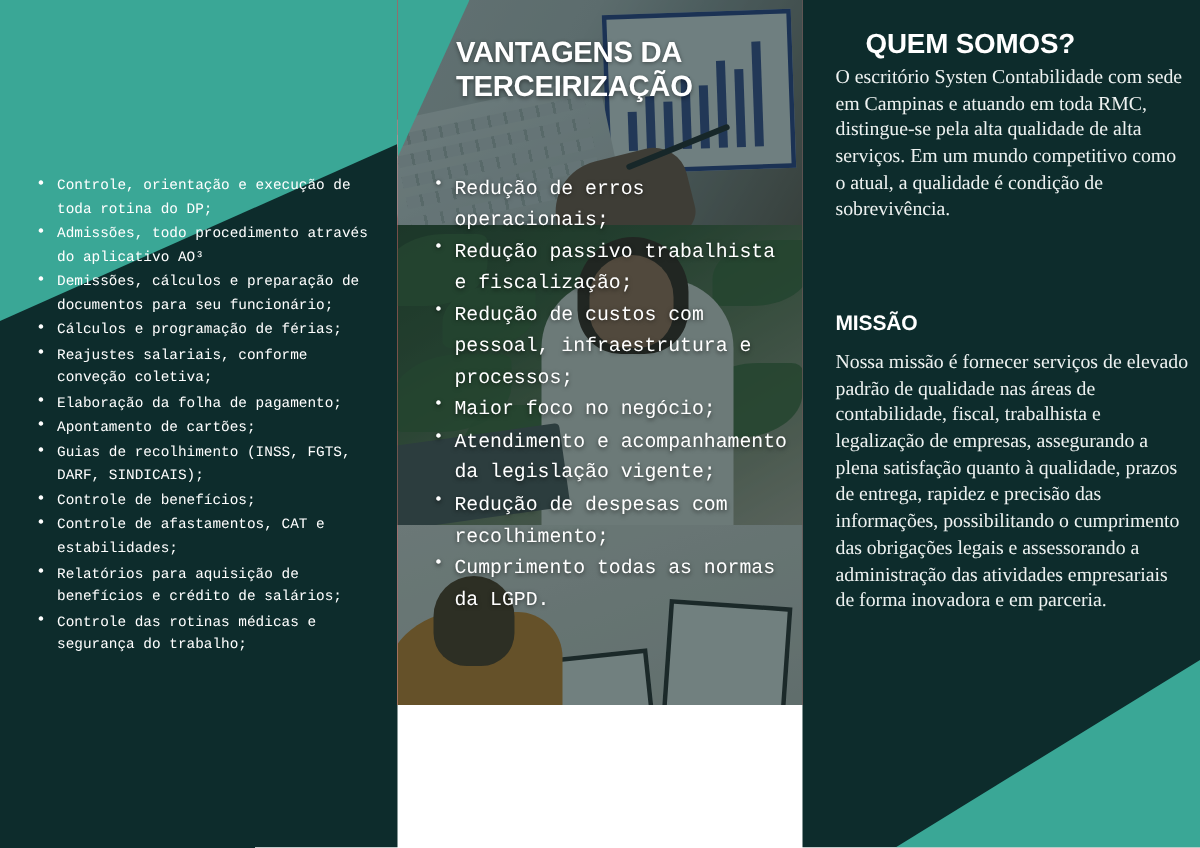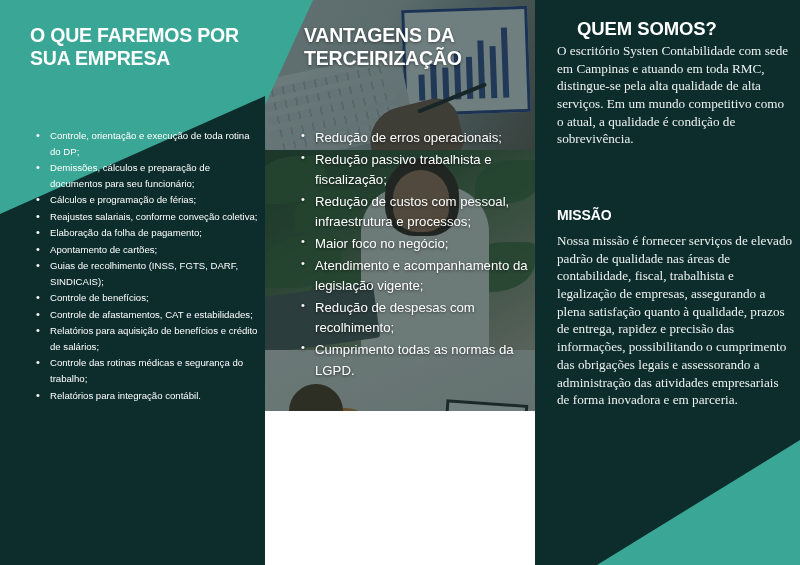--- a/index.html
+++ b/index.html
@@ -12,30 +12,30 @@
   .col-left{position:absolute;left:0;top:0;width:265px;height:565px;
             background:#0d2c2c;overflow:hidden;}
   .col-left .teal-wedge{position:absolute;left:0;top:0;width:265px;height:565px;
             background:#3aa796;
             clip-path:polygon(0 0, 265px 0, 265px 96px, 0 214px);}
 
   .h-main{position:absolute;left:30px;top:24px;width:215px;
           color:#ffffff;font-size:19.5px;font-weight:bold;line-height:1.16;
           letter-spacing:-0.2px;text-transform:uppercase;}
 
-  ul.bullets{list-style:none;margin:12px;padding:0;}
+  ul.bullets{list-style:none;margin:0;padding:0;font-family:Liberation Mono, monospace;}
   ul.bullets li{position:relative;padding-left:16px;margin:0 0 1px 0;}
   ul.bullets li::before{content:"•";position:absolute;left:2px;top:-1px;
           color:#ffffff;font-size:11px;line-height:inherit;}
 
   .list-left{position:absolute;left:22px;top:116px;width:228px;
           color:#ffffff;font-size:9.6px;line-height:1.62;}
 
   
-  .col-mid{position:absolute;left:265px;top:0;width:270px;height:411px;
+  .col-mid{position:absolute;left:265px;top:0;width:270px;height:470px;
            overflow:hidden;background:#b91c1c;}
 
   .photo{position:absolute;left:0;width:270px;overflow:hidden;}
   .photo .tint{position:absolute;left:0;top:0;width:100%;height:100%;
            background:rgba(16,44,44,0.42);}
 
   
   .ph1{top:0;height:150px;background:
         linear-gradient(120deg,#cfd3d4 0%,#c2c7c9 38%,#9aa0a2 60%,#6d6259 100%);}
   .ph1 .paper{position:absolute;left:138px;top:8px;width:120px;height:100px;
@@ -111,34 +111,33 @@
   .p-quem{top:42px;}
   .p-missao{top:232px;}
 </style>
 </head>
 <body>
 
 <div class="brochure">
 
   <div class="col-left">
     <div class="teal-wedge"></div>
-    <div class="h-main">O QUE FAREMOS POR SUA EMPRESA</div>
     <ul class="bullets list-left" id="left-list">
         <li>Controle, orientação e execução de toda rotina do DP;</li>
+        <li>Admissões, todo procedimento através do aplicativo AO³</li>
         <li>Demissões, cálculos e preparação de documentos para seu funcionário;</li>
         <li>Cálculos e programação de férias;</li>
         <li>Reajustes salariais, conforme conveção coletiva;</li>
         <li>Elaboração da folha de pagamento;</li>
         <li>Apontamento de cartões;</li>
         <li>Guias de recolhimento (INSS, FGTS, DARF, SINDICAIS);</li>
         <li>Controle de benefícios;</li>
         <li>Controle de afastamentos, CAT e estabilidades;</li>
         <li>Relatórios para aquisição de benefícios e crédito de salários;</li>
         <li>Controle das rotinas médicas e segurança do trabalho;</li>
-        <li>Relatórios para integração contábil.</li>
       </ul>
   </div>
 
   <div class="col-mid">
 
     <div class="photo ph1">
       <div class="paper">
         <span class="bar" style="left:12px;height:26px"></span>
         <span class="bar" style="left:24px;height:36px"></span>
         <span class="bar" style="left:36px;height:32px"></span>

